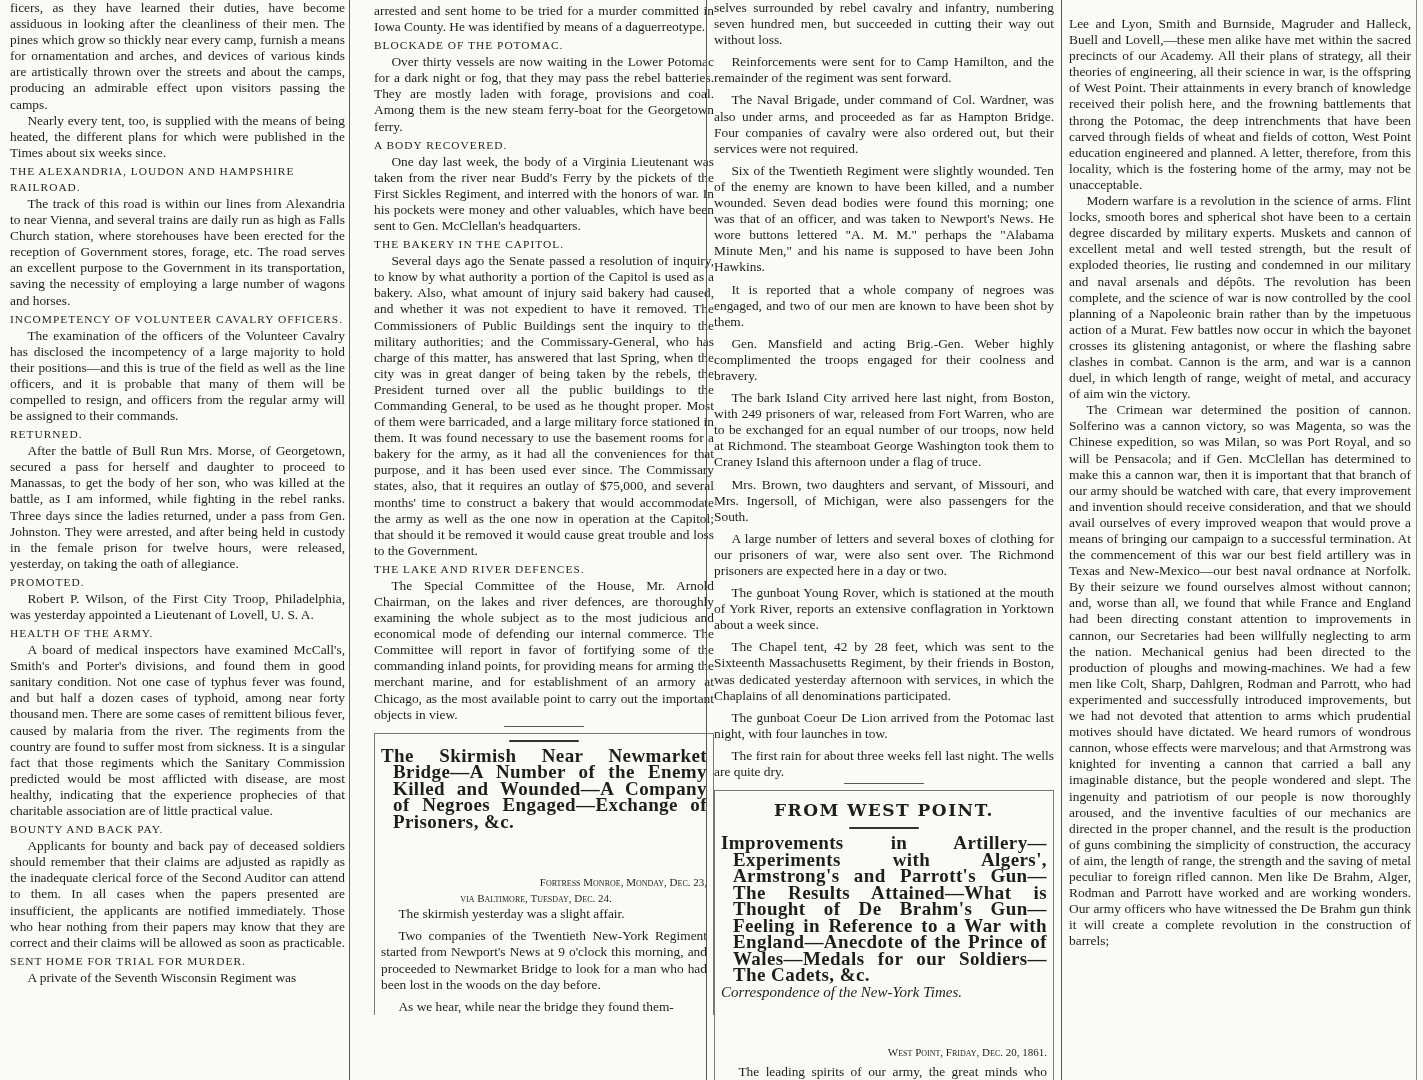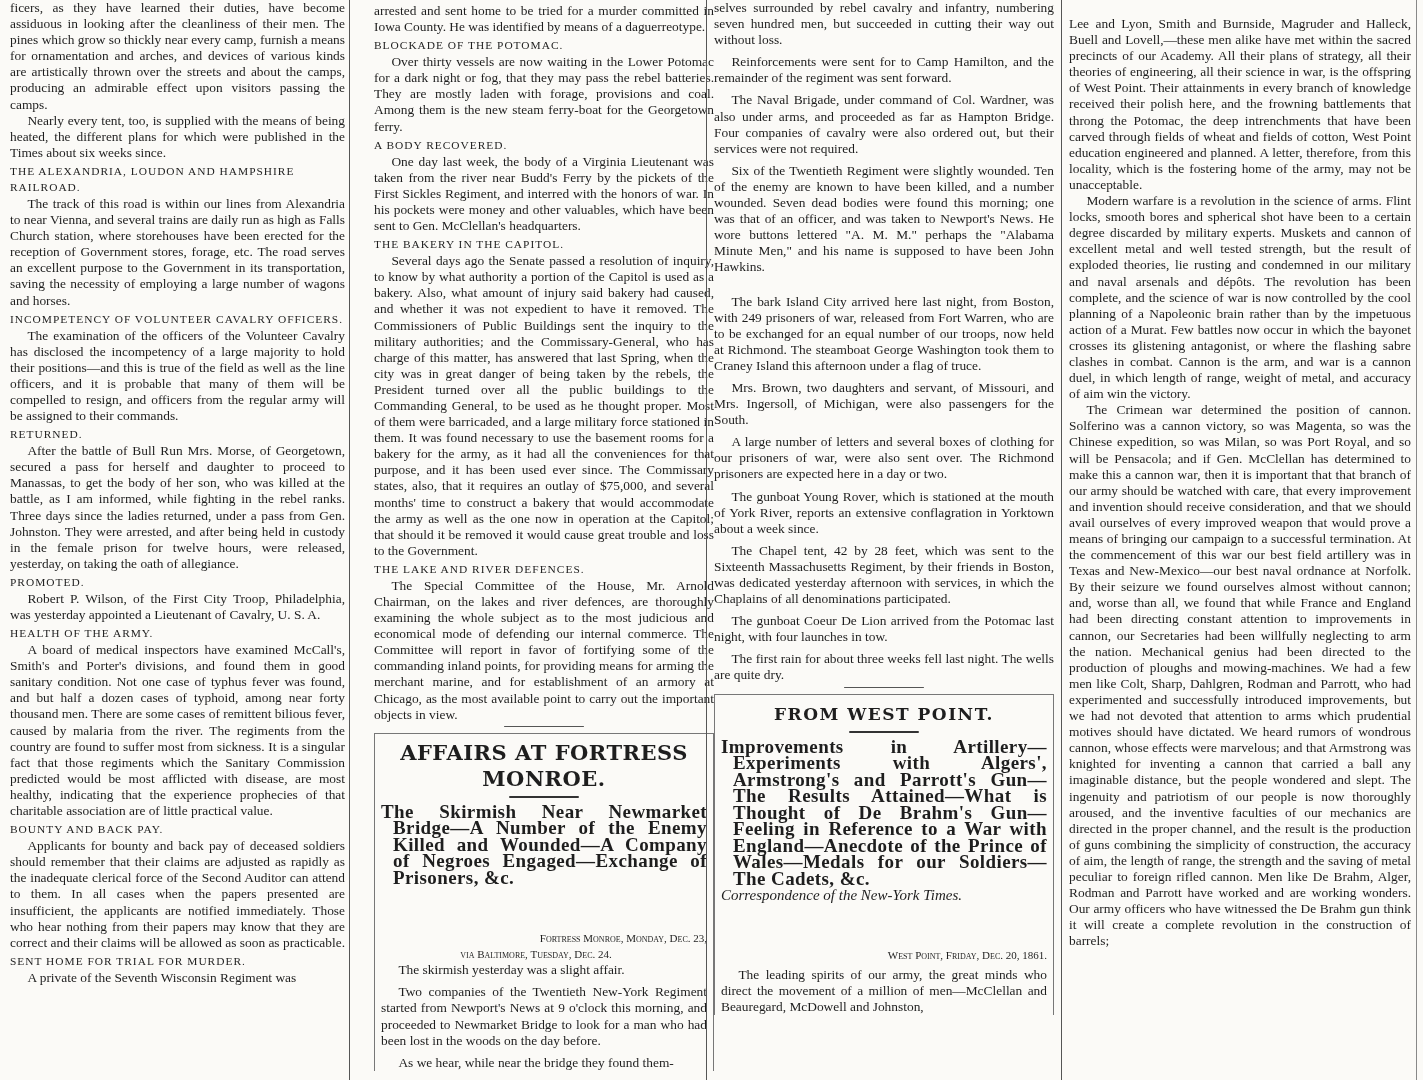--- a/index.html
+++ b/index.html
@@ -50,21 +50,21 @@
   <div class="col" id="col0" style="left:10px; width:335px; padding-top:0px;">
       <p class="noind">ficers, as they have learned their duties, have become assiduous in looking after the cleanliness of their men. The pines which grow so thickly near every camp, furnish a means for ornamentation and arches, and devices of various kinds are artistically thrown over the streets and about the camps, producing an admirable effect upon visitors passing the camps.</p>
       <p>Nearly every tent, too, is supplied with the means of being heated, the different plans for which were published in the Times about six weeks since.</p>
       <div class="hd">The Alexandria, Loudon and Hampshire Railroad.</div>
       <p>The track of this road is within our lines from Alexandria to near Vienna, and several trains are daily run as high as Falls Church station, where storehouses have been erected for the reception of Government stores, forage, etc. The road serves an excellent purpose to the Government in its transportation, saving the necessity of employing a large number of wagons and horses.</p>
       <div class="hd">Incompetency of Volunteer Cavalry Officers.</div>
       <p>The examination of the officers of the Volunteer Cavalry has disclosed the incompetency of a large majority to hold their positions—and this is true of the field as well as the line officers, and it is probable that many of them will be compelled to resign, and officers from the regular army will be assigned to their commands.</p>
       <div class="hd">Returned.</div>
       <p>After the battle of Bull Run Mrs. Morse, of Georgetown, secured a pass for herself and daughter to proceed to Manassas, to get the body of her son, who was killed at the battle, as I am informed, while fighting in the rebel ranks. Three days since the ladies returned, under a pass from Gen. Johnston. They were arrested, and after being held in custody in the female prison for twelve hours, were released, yesterday, on taking the oath of allegiance.</p>
       <div class="hd">Promoted.</div>
-      <p>Robert P. Wilson, of the First City Troop, Philadelphia, was yesterday appointed a Lieutenant of Cavalry, U. S. A.</p>
+      <p>Robert P. Wilson, of the First City Troop, Philadelphia, was yesterday appointed a Lieutenant of Lovell, U. S. A.</p>
       <div class="hd">Health of the Army.</div>
       <p>A board of medical inspectors have examined McCall's, Smith's and Porter's divisions, and found them in good sanitary condition. Not one case of typhus fever was found, and but half a dozen cases of typhoid, among near forty thousand men. There are some cases of remittent bilious fever, caused by malaria from the river. The regiments from the country are found to suffer most from sickness. It is a singular fact that those regiments which the Sanitary Commission predicted would be most afflicted with disease, are most healthy, indicating that the experience prophecies of that charitable association are of little practical value.</p>
       <div class="hd">Bounty and Back Pay.</div>
       <p>Applicants for bounty and back pay of deceased soldiers should remember that their claims are adjusted as rapidly as the inadequate clerical force of the Second Auditor can attend to them. In all cases when the papers presented are insufficient, the applicants are notified immediately. Those who hear nothing from their papers may know that they are correct and their claims will be allowed as soon as practicable.</p>
       <div class="hd">Sent Home for Trial for Murder.</div>
       <p>A private of the Seventh Wisconsin Regiment was</p>
     </div>
 
   <div class="vline" style="left:349px; height:1080px;"></div>
 
@@ -75,21 +75,20 @@
         <p>Over thirty vessels are now waiting in the Lower Potomac for a dark night or fog, that they may pass the rebel batteries. They are mostly laden with forage, provisions and coal. Among them is the new steam ferry-boat for the Georgetown ferry.</p>
         <div class="hd">A Body Recovered.</div>
         <p>One day last week, the body of a Virginia Lieutenant was taken from the river near Budd's Ferry by the pickets of the First Sickles Regiment, and interred with the honors of war. In his pockets were money and other valuables, which have been sent to Gen. McClellan's headquarters.</p>
         <div class="hd">The Bakery in the Capitol.</div>
         <p>Several days ago the Senate passed a resolution of inquiry, to know by what authority a portion of the Capitol is used as a bakery. Also, what amount of injury said bakery had caused, and whether it was not expedient to have it removed. The Commissioners of Public Buildings sent the inquiry to the military authorities; and the Commissary-General, who has charge of this matter, has answered that last Spring, when the city was in great danger of being taken by the rebels, the President turned over all the public buildings to the Commanding General, to be used as he thought proper. Most of them were barricaded, and a large military force stationed in them. It was found necessary to use the basement rooms for a bakery for the army, as it had all the conveniences for that purpose, and it has been used ever since. The Commissary states, also, that it requires an outlay of $75,000, and several months' time to construct a bakery that would accommodate the army as well as the one now in operation at the Capitol; that should it be removed it would cause great trouble and loss to the Government.</p>
         <div class="hd">The Lake and River Defences.</div>
         <p>The Special Committee of the House, Mr. Arnold Chairman, on the lakes and river defences, are thoroughly examining the whole subject as to the most judicious and economical mode of defending our internal commerce. The Committee will report in favor of fortifying some of the commanding inland points, for providing means for arming the merchant marine, and for establishment of an armory at Chicago, as the most available point to carry out the important objects in view.</p>
       </div>
     <div class="rule short"></div>
     <div class="box">
-      <div class="banner">AFFAIRS AT FORTRESS MONROE.</div>
       <div class="rule"></div>
       <div class="deck">The Skirmish Near Newmarket Bridge—A Number of the Enemy Killed and Wounded—A Company of Negroes Engaged—Exchange of Prisoners, &amp;c.</div>
       <div class="dateline">
         <div class="sc">Fortress Monroe, Monday, Dec. 23,</div>
         <div class="sc" style="padding-right:16px;text-align:center;">via Baltimore, Tuesday, Dec. 24.</div>
       </div>
       <p>The skirmish yesterday was a slight affair.</p>
       <div class="gap"></div>
       <p>Two companies of the Twentieth New-York Regiment started from Newport's News at 9 o'clock this morning, and proceeded to Newmarket Bridge to look for a man who had been lost in the woods on the day before.</p>
       <div class="gap"></div>
@@ -102,21 +101,23 @@
   <div class="col" id="col2" style="left:714px; width:340px; padding-top:0px;">
     <div id="col2-body">
         <p class="noind">selves surrounded by rebel cavalry and infantry, numbering seven hundred men, but succeeded in cutting their way out without loss.</p>
         <div class="gap"></div>
         <p>Reinforcements were sent for to Camp Hamilton, and the remainder of the regiment was sent forward.</p>
         <div class="gap"></div>
         <p>The Naval Brigade, under command of Col. Wardner, was also under arms, and proceeded as far as Hampton Bridge. Four companies of cavalry were also ordered out, but their services were not required.</p>
         <div class="gap"></div>
         <p>Six of the Twentieth Regiment were slightly wounded. Ten of the enemy are known to have been killed, and a number wounded. Seven dead bodies were found this morning; one was that of an officer, and was taken to Newport's News. He wore buttons lettered "A. M. M." perhaps the "Alabama Minute Men," and his name is supposed to have been John Hawkins.</p>
         <div class="gap"></div>
+        <p>It is reported that a whole company of negroes was engaged, and two of our men are known to have been shot by them.</p>
         <div class="gap"></div>
+        <p>Gen. Mansfield and acting Brig.-Gen. Weber highly complimented the troops engaged for their coolness and bravery.</p>
         <div class="gap"></div>
         <p>The bark Island City arrived here last night, from Boston, with 249 prisoners of war, released from Fort Warren, who are to be exchanged for an equal number of our troops, now held at Richmond. The steamboat George Washington took them to Craney Island this afternoon under a flag of truce.</p>
         <div class="gap"></div>
         <p>Mrs. Brown, two daughters and servant, of Missouri, and Mrs. Ingersoll, of Michigan, were also passengers for the South.</p>
         <div class="gap"></div>
         <p>A large number of letters and several boxes of clothing for our prisoners of war, were also sent over. The Richmond prisoners are expected here in a day or two.</p>
         <div class="gap"></div>
         <p>The gunboat Young Rover, which is stationed at the mouth of York River, reports an extensive conflagration in Yorktown about a week since.</p>
         <div class="gap"></div>
         <p>The Chapel tent, 42 by 28 feet, which was sent to the Sixteenth Massachusetts Regiment, by their friends in Boston, was dedicated yesterday afternoon with services, in which the Chaplains of all denominations participated.</p>

